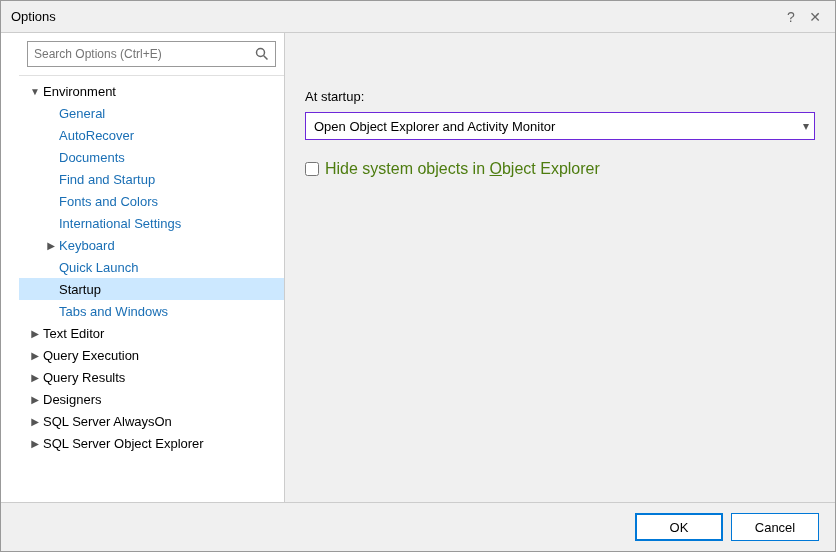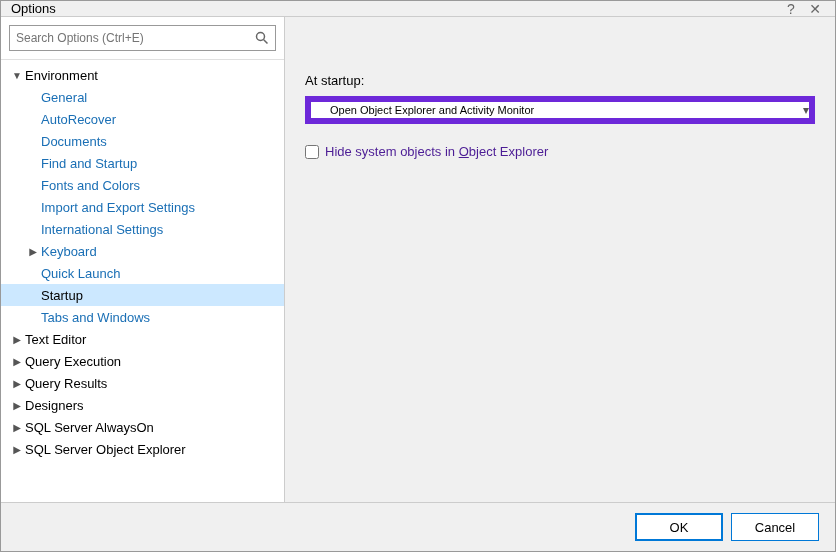--- a/index.html
+++ b/index.html
@@ -22,21 +22,21 @@
       flex-direction: column;
       box-shadow: 2px 2px 8px rgba(0,0,0,0.3);
     }
     .title-bar {
       background: #f0f0f0;
       border-bottom: 1px solid #ccc;
       padding: 6px 10px;
       display: flex;
       align-items: center;
       justify-content: space-between;
-      height: 16px;
+      height: 32px;
     }
     .title-bar-title {
       font-size: 13px;
       color: #000;
     }
     .title-bar-controls {
       display: flex;
       gap: 4px;
       align-items: center;
     }
@@ -57,20 +57,21 @@
       flex: 1;
       overflow: hidden;
     }
     .left-panel {
       width: 284px;
       background: #fff;
       border-right: 1px solid #ccc;
       display: flex;
       flex-direction: column;
       overflow: hidden;
+      padding-left: 18px;
     }
     .search-box-container {
       padding: 8px;
       border-bottom: 1px solid #e0e0e0;
       display: flex;
       align-items: center;
     }
     .search-input-wrapper {
       display: flex;
       align-items: center;
@@ -145,23 +146,23 @@
     }
     .dropdown-container {
       position: relative;
       width: 100%;
       margin-bottom: 16px;
     }
     .dropdown {
       width: 100%;
       height: 28px;
       background: #fff;
-      border: 6px solid #6d28d9;
-      padding: 2px 30px 2px 19px;
-      font-size: 11px;
+      border: 1px solid #6d28d9;
+      padding: 2px 30px 2px 8px;
+      font-size: 13px;
       font-family: 'Segoe UI', sans-serif;
       appearance: none;
       cursor: pointer;
       color: #000;
       outline: none;
     }
     .dropdown-arrow {
       position: absolute;
       right: 6px;
       top: 50%;
@@ -175,22 +176,22 @@
       align-items: center;
       gap: 6px;
       margin-top: 4px;
     }
     .checkbox-row input[type="checkbox"] {
       width: 14px;
       height: 14px;
       cursor: pointer;
     }
     .checkbox-label {
-      font-size: 13px;
-      color: #4c1d95;
+      font-size: 16px;
+      color: #4d7c0f;
     }
     .checkbox-label span.underline {
       text-decoration: underline;
     }
     .right-spacer { flex: 1; }
     .dialog-footer {
       background: #f0f0f0;
       padding: 10px 16px;
       display: flex;
       justify-content: flex-end;
@@ -257,24 +258,20 @@
           <span class="expand-icon"></span>
           <span class="item-label">Documents</span>
         </div>
         <div class="tree-item indent-1">
           <span class="expand-icon"></span>
           <span class="item-label">Find and Startup</span>
         </div>
         <div class="tree-item indent-1">
           <span class="expand-icon"></span>
           <span class="item-label">Fonts and Colors</span>
-        </div>
-        <div class="tree-item indent-1">
-          <span class="expand-icon"></span>
-          <span class="item-label">Import and Export Settings</span>
         </div>
         <div class="tree-item indent-1">
           <span class="expand-icon"></span>
           <span class="item-label">International Settings</span>
         </div>
         <div class="tree-item indent-1">
           <span class="expand-icon">▶</span>
           <span class="item-label">Keyboard</span>
         </div>
         <div class="tree-item indent-1">

